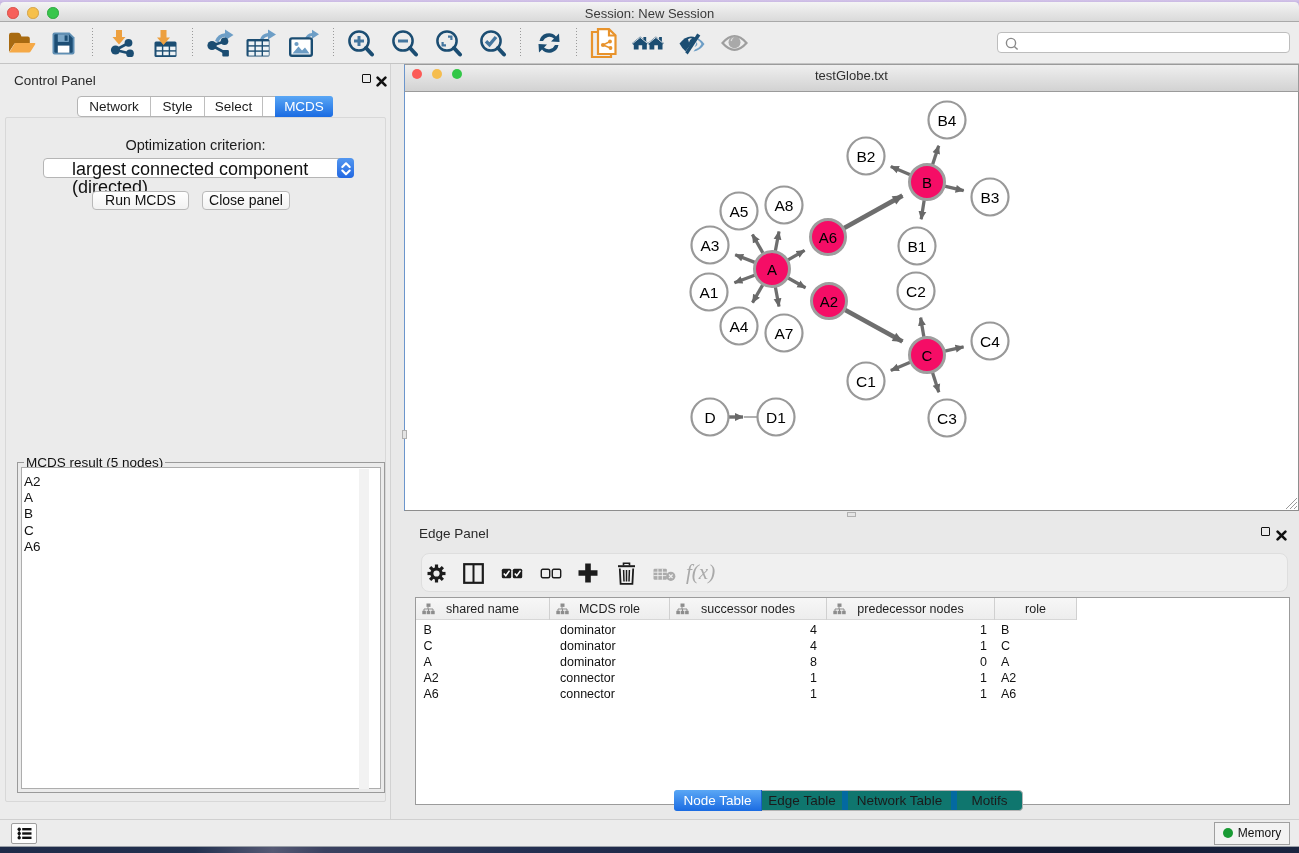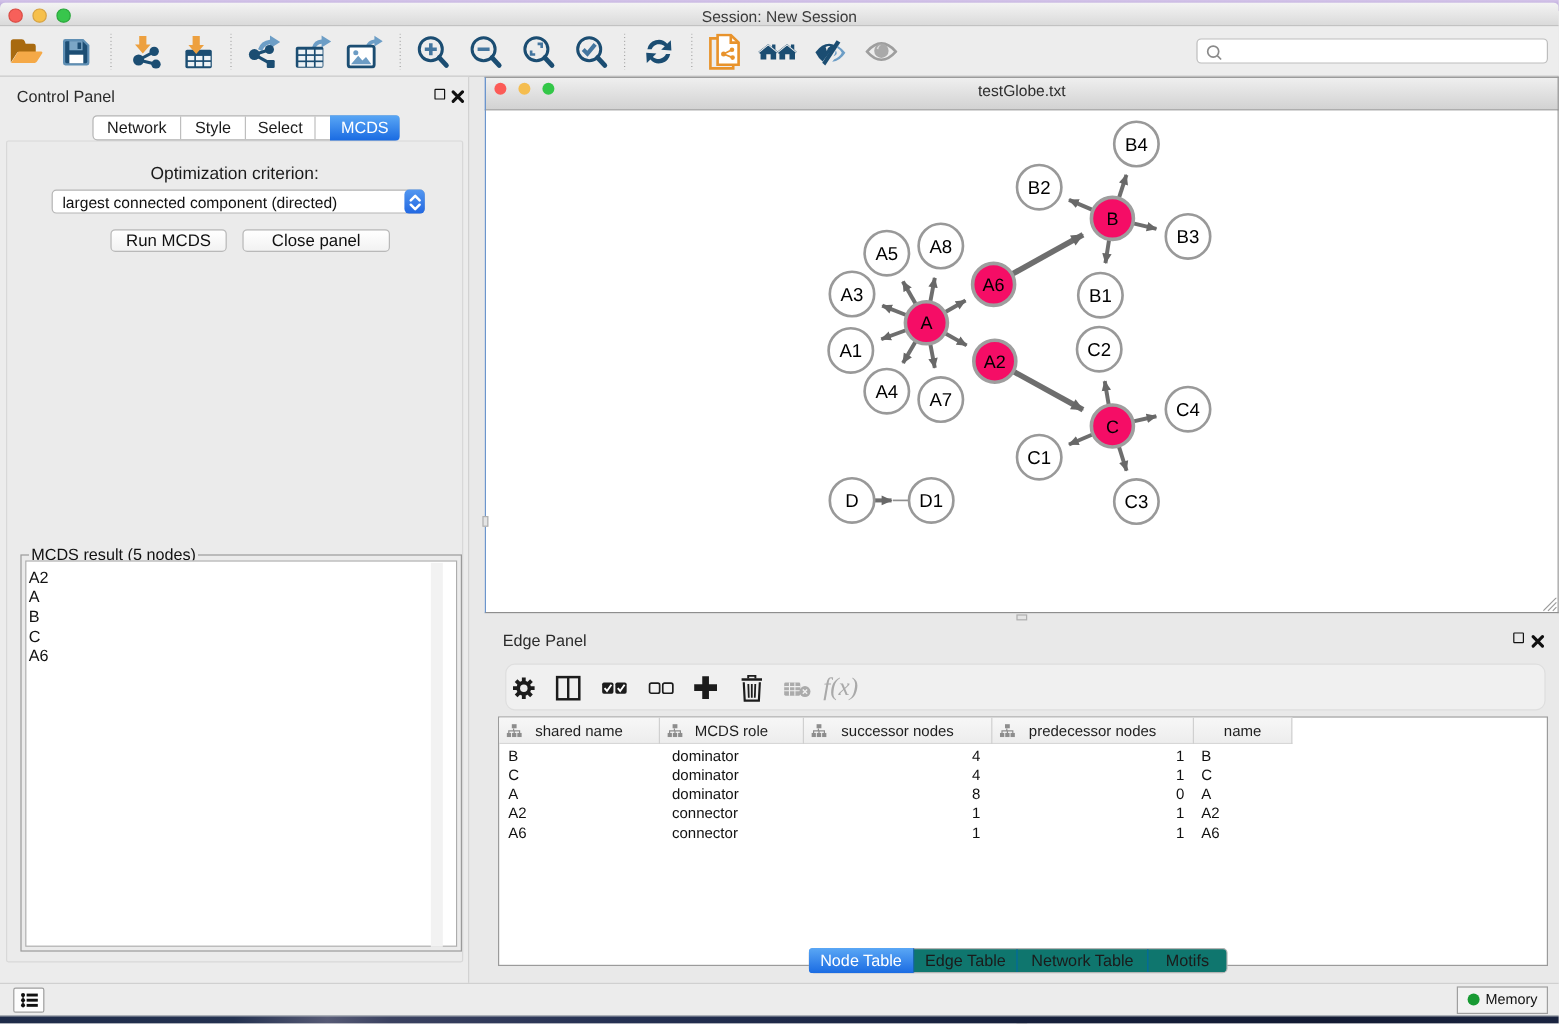--- a/index.html
+++ b/index.html
@@ -25,27 +25,27 @@
 #cpanel { left:0; top:64px; width:391px; height:755px; background:#ececec; border-right:1px solid #d2d2d2;}
 #cpTitle { left:14px; top:73px; font-size:13.5px; color:#2b2b2b; }
 .winFloat { width:9px; height:9px; border:1.5px solid #111; border-radius:1px; }
 #cpTabs { left:77px; top:96px; height:21px; display:flex; border:1px solid #b4b4b4; border-radius:4px; background:#fff; }
 #cpTabs .tab { font-size:13.5px; color:#1b1b1b; text-align:center; line-height:19px; border-right:1px solid #bebebe; }
 #cpTabs .tab:last-child { border-right:none; }
 #cpTabs .sel { background:linear-gradient(#5aa7f5,#1a6be2); color:#fff; border-radius:0 3px 3px 0; margin:-1px -1px -1px 12px; line-height:21px; border-right:none;}
 #cpBody { left:5px; top:117px; width:381px; height:685px; background:#ebebeb; border:1px solid #d8d8d8; border-radius:2px;}
 #optLabel { left:0; top:137px; width:391px; text-align:center; font-size:14.5px; color:#1b1b1b;}
 #combo { left:43px; top:158px; width:311px; height:20px; background:#fff; border:1px solid #b5b5b5; border-radius:4px;}
-#combo .txt { position:absolute; left:8px; top:1px; font-size:13px; color:#111; line-height:18px;}
+#combo .txt { position:absolute; left:28px; top:1px; font-size:18px; color:#111; line-height:18px;}
 #combo .spin { position:absolute; right:-1px; top:-1px; width:17px; height:20px; border-radius:4px;
   background:linear-gradient(#5397f0,#2268e2); }
 .btn { background:linear-gradient(#ffffff,#f2f2f2); border:1px solid #b9b9b9; border-radius:4px;
   font-size:14px; color:#111; text-align:center; }
 #btnRun { left:92px; top:191px; width:97px; height:19px; line-height:17px;}
-#btnClose { left:202px; top:191px; width:123px; height:19px; line-height:17px;}
+#btnClose { left:202px; top:191px; width:88px; height:19px; line-height:17px;}
 
 #fieldset { left:17px; top:455px; width:368px; height:338px; border:1px solid #9a9a9a; }
 #fieldset legend { font-size:13.5px; color:#111; margin-left:6px; padding:0 2px;text-decoration:underline; }
 #listbox { left:21px; top:467px; width:360px; height:322px; background:#fff; border:1px solid #adadad; }
 #listbox .items { position:absolute; left:2px; top:6px; font-size:13.5px; color:#111; line-height:16.2px; white-space:pre;}
 #listtrack { position:absolute; right:11px; top:1px; width:10px; height:320px; background:#f2f2f2;}
 
 #statusline { left:0; top:819px; width:1299px; height:1px; background:#d0d0d0;}
 #statusbar { left:0; top:820px; width:1299px; height:27px; background:#ececec; border-bottom:1px solid #9aa0a8;}
 #listBtn { left:11px; top:823px; width:26px; height:21px; background:#fdfdfd; border:1.4px solid #9e9e9e; border-radius:2px;}
@@ -62,21 +62,21 @@
 .tls { border-radius:50%; width:10px; height:10px; top:5px; }
 
 #tpTitle { left:419px; top:526px; font-size:13.5px; color:#2b2b2b;}
 #tpToolbar { left:421px; top:553px; width:867px; height:39px; background:#f0f0f0; border:1px solid #dedede; border-radius:8px;}
 #ttable { left:415px; top:597px; width:875px; height:208px; background:#fff; border:1px solid #9b9b9b;}
 #thead { position:absolute; left:0; top:0; height:22px; background:linear-gradient(#f7f7f7,#ededed); border-bottom:1px solid #d7d7d7; }
 .hcell { position:absolute; top:0; height:22px; border-right:1px solid #d0d0d0; font-size:12.5px; color:#1e1e1e; text-align:center; line-height:22px;}
 .tcell { position:absolute; font-size:12.5px; color:#111; line-height:16px; }
 
 #botTabs { left:674px; top:790px; height:21px; display:flex; border:1px solid #b4b4b4; border-radius:4px; background:#0f766e;}
-#botTabs .tab { font-size:13.5px; color:#1b1b1b; text-align:center; line-height:19px; border-right:1px solid #0369a1;}
+#botTabs .tab { font-size:13.5px; color:#1b1b1b; text-align:center; line-height:19px; border-right:6px solid #0369a1;}
 #botTabs .tab:last-child { border-right:none;}
 #botTabs .sel { background:linear-gradient(#5aa7f5,#1a6be2); color:#fff; border-radius:3px 0 0 3px; margin:-1px 0 -1px -1px; line-height:21px; border-right:1px solid #1a5ec4;}
 </style>
 </head>
 <body>
 <div class="abs" id="deskTop"></div>
 <div class="abs" id="titlebar">
     <div class="t">Session: New Session</div>
   </div>
 <div class="abs tl" id="tb1"></div>
@@ -430,21 +430,21 @@
       </svg>successor nodes</div>
   <div class="hcell" style="left:411px; width:168px;"><svg style="position:absolute;left:6px;top:5px" width="13" height="12" viewBox="0 0 13 12">
         <g fill="#8d8d8d">
           <rect x="4.5" y="0.5" width="4" height="3.4"></rect>
           <rect x="0.3" y="7.8" width="3.6" height="3.4"></rect>
           <rect x="4.7" y="7.8" width="3.6" height="3.4"></rect>
           <rect x="9.1" y="7.8" width="3.6" height="3.4"></rect>
           <path d="M6,4 L6,6 M2,8 L2,6 L11,6 L11,8 M6.5,6 L6.5,8" stroke="#8d8d8d" stroke-width="1" fill="none"></path>
         </g>
       </svg>predecessor nodes</div>
-  <div class="hcell" style="left:579px; width:82px;">name</div>
+  <div class="hcell" style="left:579px; width:82px;">role</div>
   <div class="tcell" style="left:7.5px;top:24px">B</div>
     <div class="tcell" style="left:144px;top:24px">dominator</div>
     <div class="tcell" style="left:254px;top:24px;width:147px;text-align:right">4</div>
     <div class="tcell" style="left:411px;top:24px;width:160px;text-align:right">1</div>
     <div class="tcell" style="left:585px;top:24px">B</div>
     <div class="tcell" style="left:7.5px;top:40px">C</div>
     <div class="tcell" style="left:144px;top:40px">dominator</div>
     <div class="tcell" style="left:254px;top:40px;width:147px;text-align:right">4</div>
     <div class="tcell" style="left:411px;top:40px;width:160px;text-align:right">1</div>
     <div class="tcell" style="left:585px;top:40px">C</div>

